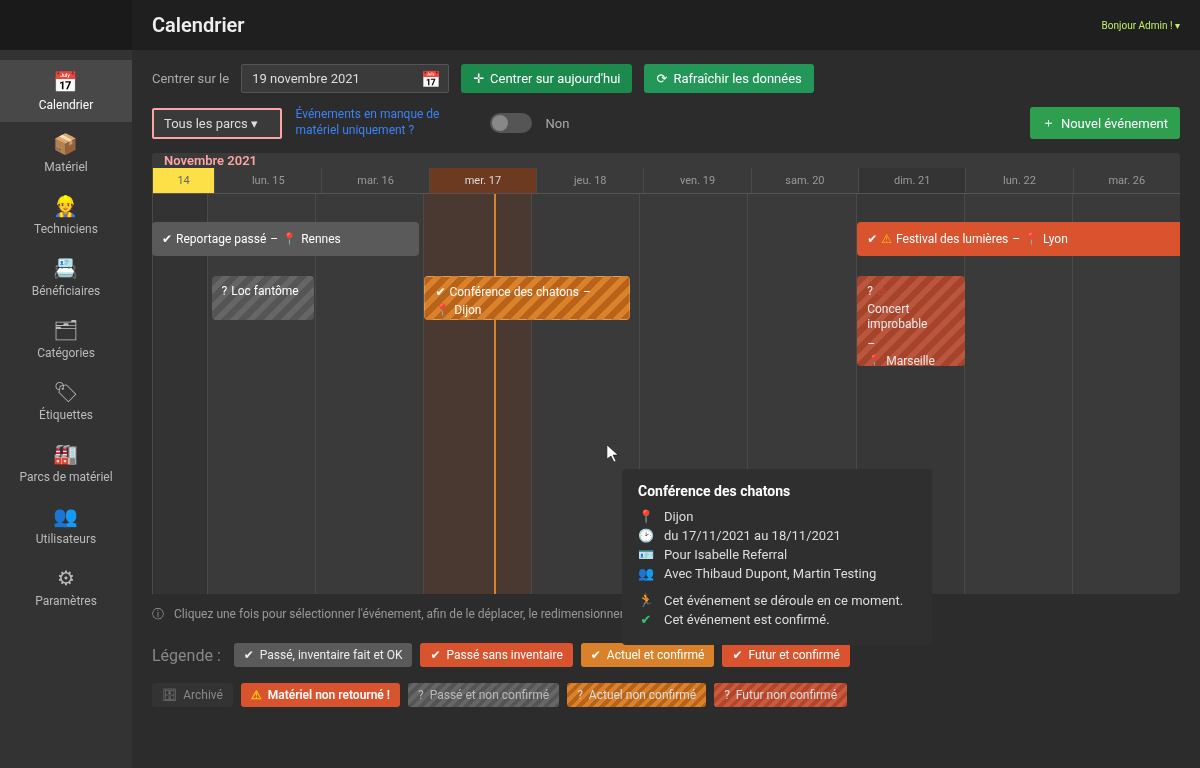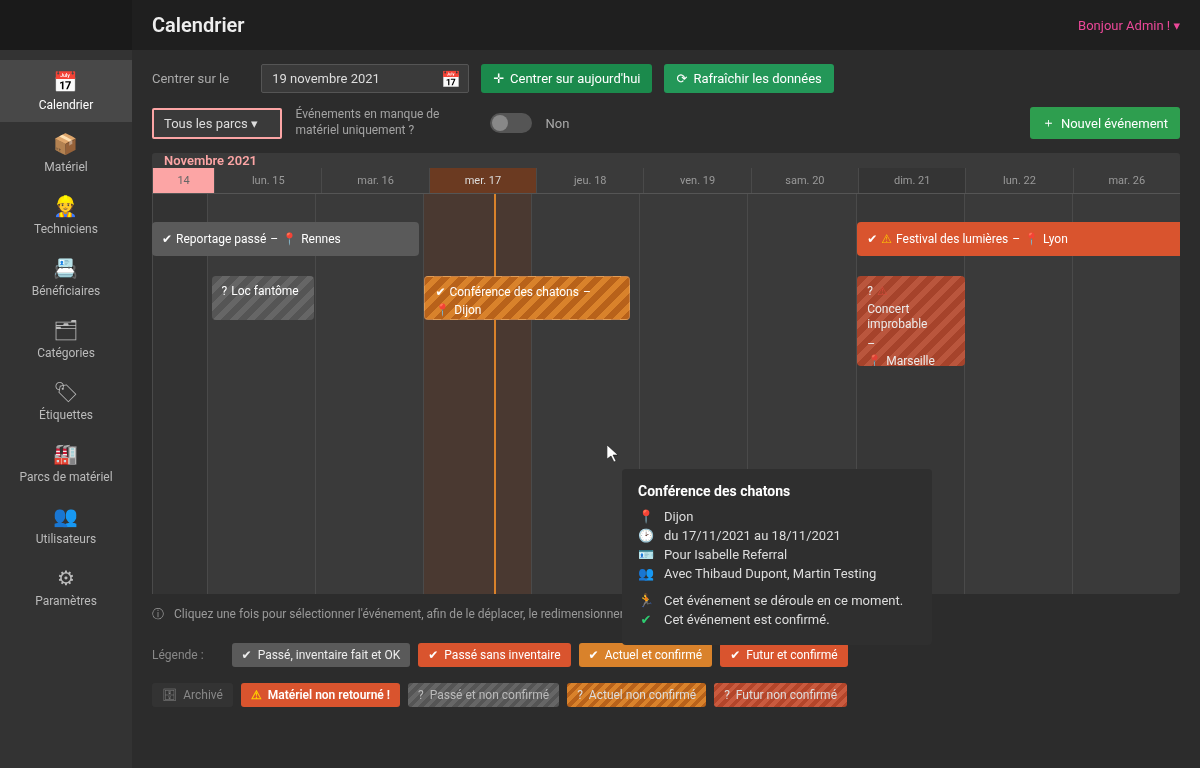--- a/index.html
+++ b/index.html
@@ -10,45 +10,45 @@
 .logo-area { height: 50px; background: #1a1a1a; }
 .nav { flex: 1; display: flex; flex-direction: column; align-items: center; padding-top: 10px; }
 .nav-item { width: 100%; text-align: center; padding: 10px 5px; cursor: pointer; color: #bbb; font-size: 12px; }
 .nav-item.active { background: #484848; color: #fff; }
 .nav-icon { display: block; font-size: 20px; margin-bottom: 4px; }
 .footer { text-align: center; font-size: 10px; color: #777; padding: 8px 0 12px; }
 
 .main { flex: 1; display: flex; flex-direction: column; background: #2c2c2c; }
 .header { height: 50px; background: #1f1f1f; display: flex; align-items: center; justify-content: space-between; padding: 0 20px; }
 .header h1 { color: #eee; font-size: 20px; font-weight: 600; }
-.user-menu { color: #ec4899; font-size: 13px; cursor: pointer; text-align: right; }
+.user-menu { color: #bef264; font-size: 10px; cursor: pointer; text-align: right; }
 
 .toolbar { display: flex; align-items: center; gap: 12px; padding: 14px 20px; }
 .toolbar-label { font-size: 13px; color: #aaa; }
 .date-input { background: #3a3a3a; border: 1px solid #555; color: #ddd; padding: 6px 30px 6px 10px; font-size: 13px; border-radius: 2px; position: relative; }
-.date-wrap { position: relative; margin-left: 20px; }
+.date-wrap { position: relative; }
 .date-wrap .cal-ic { position: absolute; right: 8px; top: 50%; transform: translateY(-50%); color: #888; pointer-events: none; }
 .btn { padding: 7px 12px; border: none; border-radius: 3px; font-size: 13px; cursor: pointer; display: inline-flex; align-items: center; gap: 6px; }
 .btn-green { background: #1b8a4c; color: #fff; }
 .btn-green-dk { background: #239758; color: #fff; }
 
 .filter-row { display: flex; align-items: center; gap: 14px; padding: 0 20px 14px; }
 .select { background: #3a3a3a; border: 2px solid #fca5a5; color: #ddd; padding: 6px 22px 6px 10px; font-size: 13px; border-radius: 2px; cursor: pointer; }
-.filter-label { font-size: 12px; color: #a3a3a3; max-width: 180px; line-height: 1.3; }
+.filter-label { font-size: 12px; color: #3b82f6; max-width: 180px; line-height: 1.3; }
 .toggle { width: 42px; height: 20px; background: #555; border-radius: 10px; position: relative; cursor: pointer; }
 .toggle-knob { width: 16px; height: 16px; background: #888; border-radius: 50%; position: absolute; top: 2px; left: 2px; }
 .toggle-text { font-size: 13px; color: #aaa; }
 .spacer { flex: 1; }
 .btn-new { background: #2e9e4f; color: #fff; }
 
 .calendar-wrap { margin: 0 20px; background: #3a3a3a; border-radius: 3px; overflow: visible; position: relative; }
 .month-label { padding: 0 12px; font-size: 13px; font-weight: 600; color: #fca5a5; }
 .day-header { display: flex; border-bottom: 1px solid #555; }
 .day-col { flex: 1; padding: 6px 8px; font-size: 11px; color: #999; text-align: center; border-left: 1px solid #4a4a4a; }
-.day-col.dim { background: #fca5a5; color: #666; }
+.day-col.dim { background: #fde047; color: #666; }
 .day-col.today { background: #6b3a21; color: #ddd; }
 .day-col.weekend { background: #343434; }
 
 .timeline { position: relative; height: 400px; display: flex; }
 .timeline-col { flex: 1; border-left: 1px solid #4a4a4a; }
 .timeline-col.dim { background: #333; }
 .timeline-col.today { background: #6b3a2155; position: relative; }
 .timeline-col.today::after { content: ''; position: absolute; top: 0; bottom: 0; left: 65%; width: 2px; background: #d9822b; }
 .timeline-col.weekend { background: #34343470; }
 
@@ -64,21 +64,21 @@
 .tooltip { position: absolute; left: 470px; top: 316px; width: 310px; background: #2f2f2f; border-radius: 4px; padding: 14px 16px; font-size: 13px; color: #ddd; z-index: 100; }
 .tooltip h4 { font-size: 14px; margin-bottom: 10px; color: #fff; }
 .tooltip-row { display: flex; gap: 10px; margin-bottom: 4px; align-items: flex-start; }
 .tooltip-row .ic { width: 16px; text-align: center; }
 
 .help { padding: 12px 20px; font-size: 12px; color: #999; display: flex; gap: 10px; }
 .help-icon { flex-shrink: 0; }
 .help-text { line-height: 1.4; }
 
 .legend { padding: 8px 20px 16px; display: flex; flex-wrap: wrap; gap: 8px; align-items: center; }
-.legend-label { font-size: 12px; color: #888; margin-right: 20px; }
+.legend-label { font-size: 16px; color: #888; margin-right: 5px; }
 .legend-item { padding: 5px 10px; border-radius: 3px; font-size: 12px; display: inline-flex; align-items: center; gap: 6px; cursor: default; }
 .li-past { background: #5a5a5a; color: #eee; }
 .li-past-noinv { background: #d9542e; color: #fff; }
 .li-current { background: #d9822b; color: #fff; }
 .li-future { background: #d9542e; color: #fff; }
 .li-arch { background: #333; color: #888; }
 .li-notret { background: #d9542e; color: #fff; font-weight: 600; }
 .li-unconf-past { background: repeating-linear-gradient(-45deg, #555, #555 4px, #666 4px, #666 8px); color: #bbb; }
 .li-unconf-cur { background: repeating-linear-gradient(-45deg, #b8621a, #b8621a 4px, #d9822b 4px, #d9822b 8px); color: #ddd; }
 .li-unconf-fut { background: repeating-linear-gradient(-45deg, #b3452a, #b3452a 4px, #c95a3e 4px, #c95a3e 8px); color: #ddd; }

